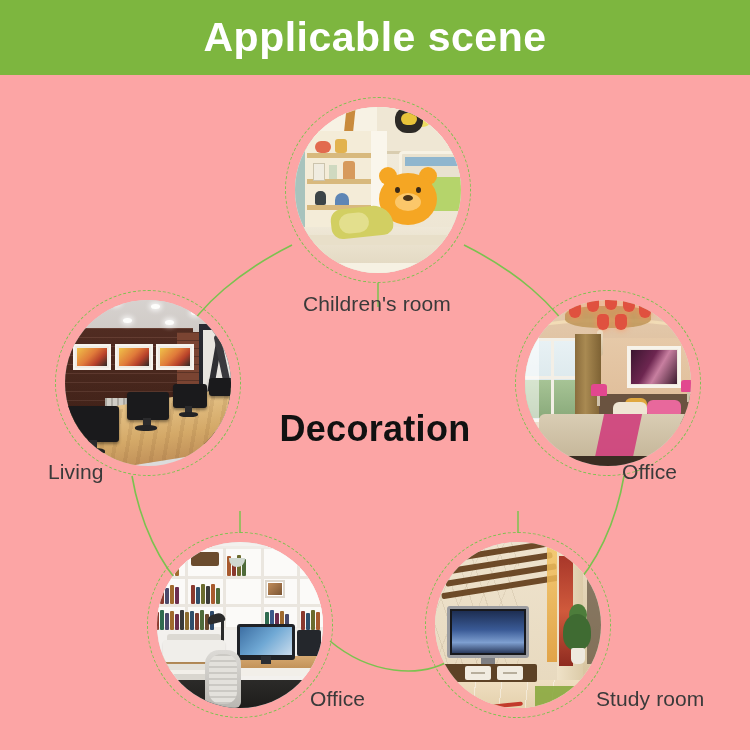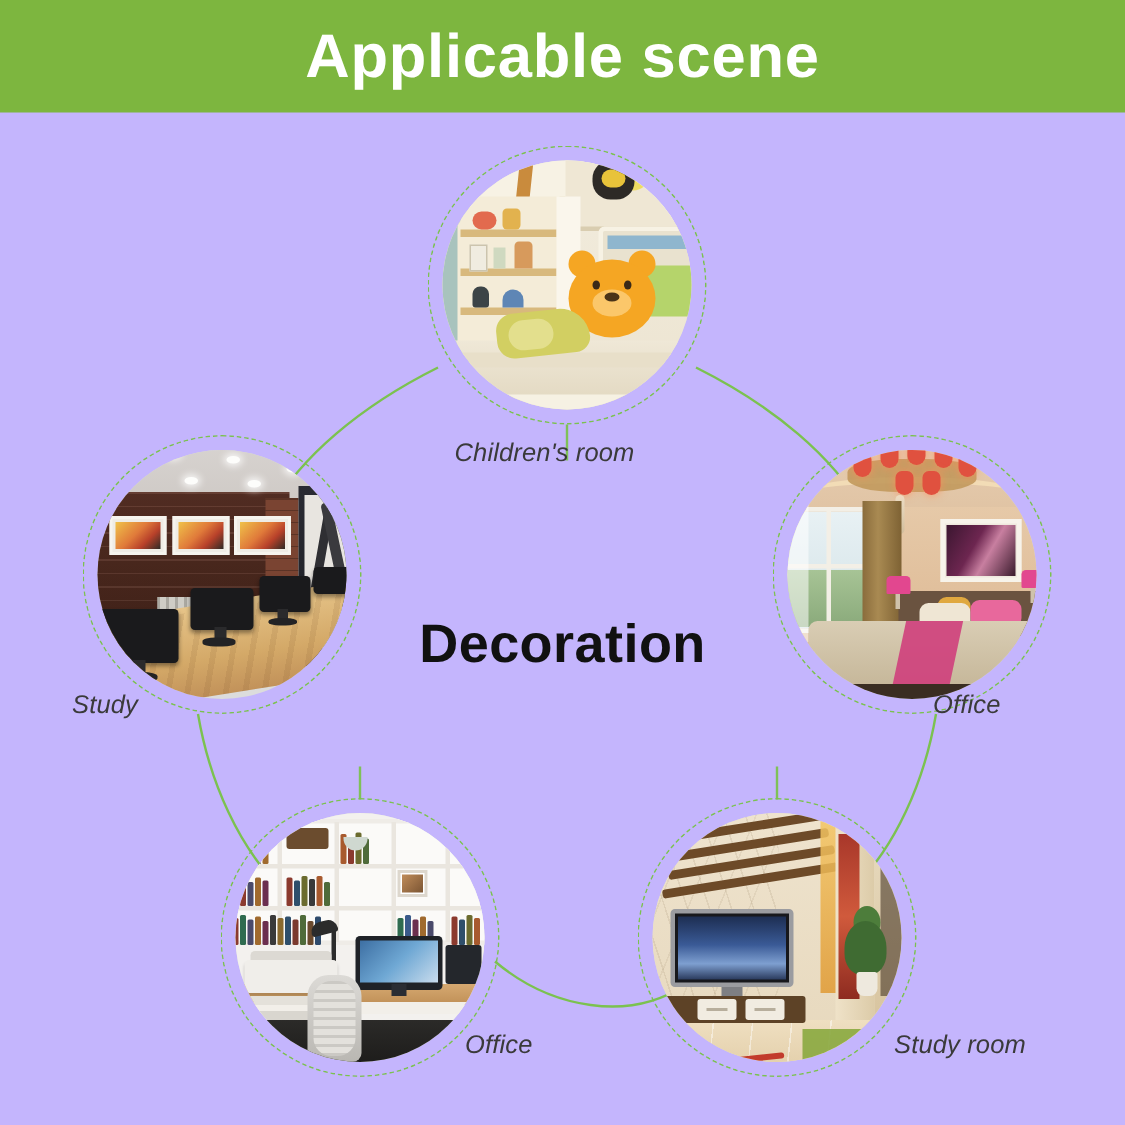--- a/index.html
+++ b/index.html
@@ -5,21 +5,21 @@
 <style>
   html, body {
     margin: 0;
     padding: 0;
     background: #ffffff;
   }
   #page {
     position: relative;
     width: 750px;
     height: 750px;
-    background: #c4b5fd;
+    background: #fca5a5;
     overflow: hidden;
     font-family: "Liberation Sans", sans-serif;
   }
 
   
   #header-banner {
     position: absolute;
     left: 0; top: 0;
     width: 750px;
     height: 75px;
@@ -92,25 +92,24 @@
   .scene {
     position: absolute;
     left: -12px; top: -12px;
     width: 190px;
     height: 190px;
   }
   .p { position: absolute; }
 
   .node-label {
     position: absolute;
-    font-size: 17px;
+    font-size: 21px;
     color: #3a3a3a;
     white-space: nowrap;
     letter-spacing: 0.1px;
-    font-style: italic;
   }
 
   
   
   #node-children { left: 285px; top: 22px; }
   #label-children { left: 303px; top: 217px; }
   
   #node-office { left: 55px; top: 215px; }
   #label-office { left: 48px; top: 385px; }
   
@@ -425,21 +424,21 @@
           <div class="p of-base of-b3"></div>
           <div class="p of-mon of-m2"></div>
           <div class="p of-stand of-s2"></div>
           <div class="p of-base of-b2"></div>
           <div class="p of-mon of-m1"></div>
           <div class="p of-stand of-s1"></div>
           <div class="p of-base of-b1"></div>
         </div>
       </div>
     </div>
-    <div class="node-label" id="label-office">Study</div>
+    <div class="node-label" id="label-office">Living</div>
 
     <div class="node" id="node-bedroom">
       <div class="node-ring"></div>
       <div class="node-photo">
         <div class="scene">
           <div class="p bd-ceil"></div>
           <div class="p bd-ceilring"></div>
           <div class="p bd-wall"></div>
           <div class="p bd-chand-rod"></div>
           <div class="p bd-chand"></div>

